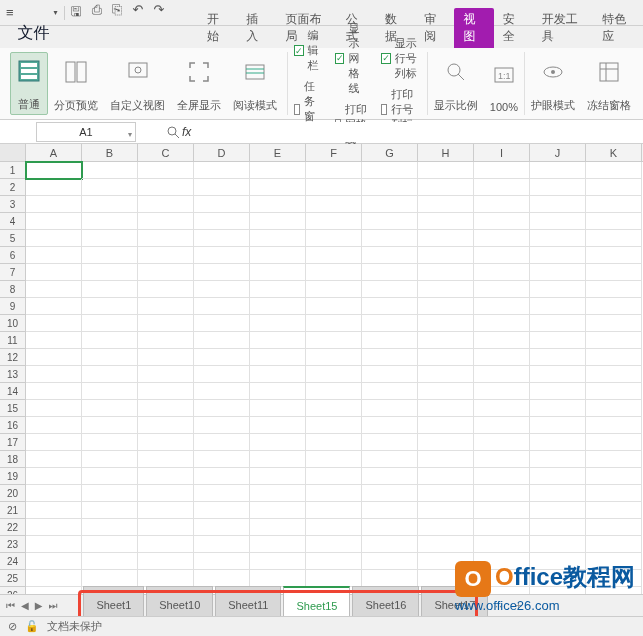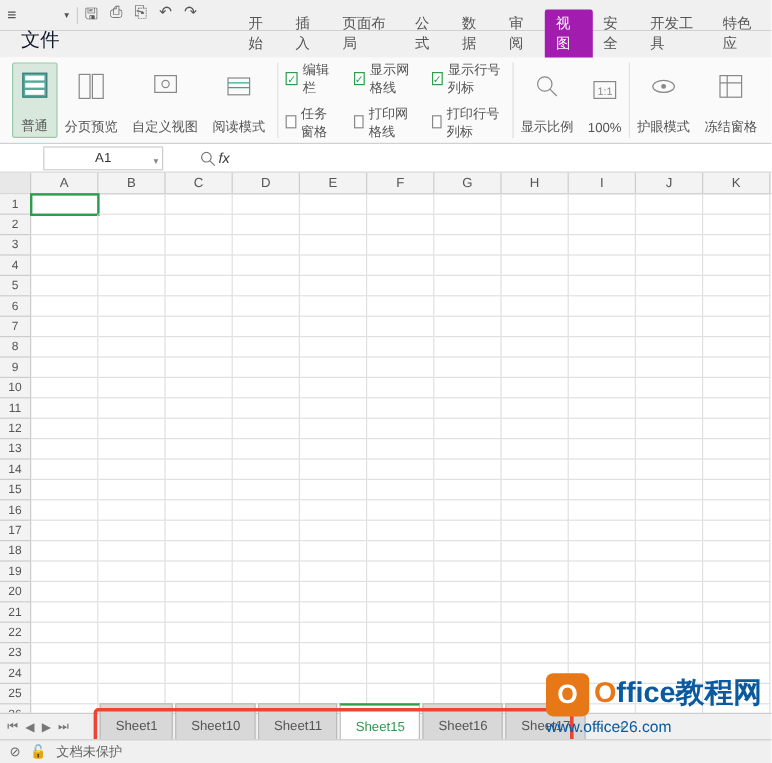--- a/index.html
+++ b/index.html
@@ -124,20 +124,28 @@
       <span class="rlabel">分页预览</span>
     </div>
     <div class="rbtn">
       <span class="ricon">
           <svg width="24" height="24">
             <rect x="3" y="3" width="18" height="14" fill="none" stroke="#888"></rect>
             <circle cx="12" cy="10" r="3" fill="none" stroke="#888"></circle>
           </svg>
         </span>
       <span class="rlabel">自定义视图</span>
+    </div>
+    <div class="rbtn">
+      <span class="ricon">
+          <svg width="24" height="24">
+            <path d="M3 8V3h5 M21 8V3h-5 M3 16v5h5 M21 16v5h-5" fill="none" stroke="#888" stroke-width="1.5"></path>
+          </svg>
+        </span>
+      <span class="rlabel">全屏显示</span>
     </div>
     <div class="rbtn">
       <span class="ricon">
           <svg width="24" height="24">
             <rect x="3" y="5" width="18" height="14" fill="none" stroke="#888"></rect>
             <line x1="3" y1="9" x2="21" y2="9" stroke="#3a8"></line>
             <line x1="3" y1="13" x2="21" y2="13" stroke="#3a8"></line>
           </svg>
         </span>
       <span class="rlabel">阅读模式</span>

